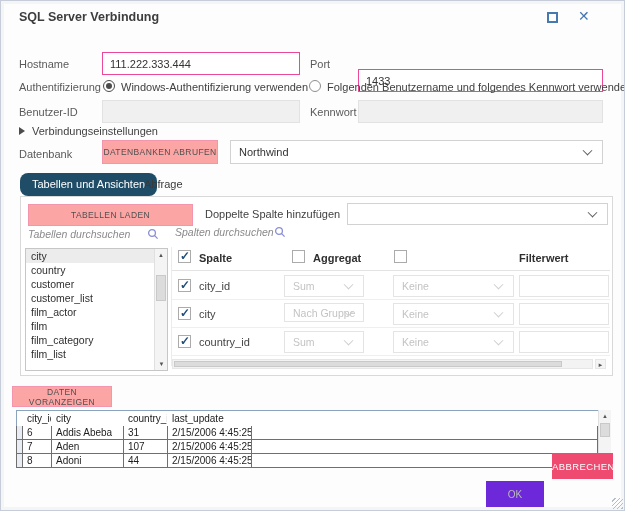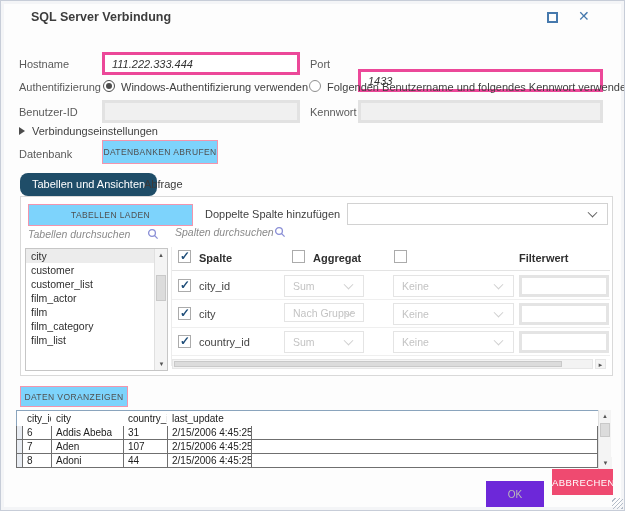--- a/index.html
+++ b/index.html
@@ -7,43 +7,43 @@
   body { font-family:"Liberation Sans", sans-serif; }
 
   .dialog{
     position:relative; width:625px; height:511px; background:#fdfdfd;
     border:1px solid #c7cdd8; box-shadow: inset 0 0 0 3px #f4f5f7;
     overflow:hidden;
   }
   .abs{ position:absolute; }
 
   
-  .title{ font-size:12.5px; font-weight:bold; color:#3d3d3d;margin-left:12px; }
+  .title{ font-size:12.5px; font-weight:bold; color:#3d3d3d; }
   .win-max{ width:11px; height:11px; border:2px solid #4679ad; background:transparent; cursor:pointer; }
   .win-close{ font-size:14px; color:#4679ad; line-height:14px; cursor:pointer; }
 
   
   .lbl{ font-size:11px; color:#5a5a5a; white-space:nowrap; }
   .inp{
-    height:23px; border:3px solid #ec4899; background:#fff; font-family:"Liberation Sans",sans-serif;
-    font-size:11px; color:#333; padding:0 7px; outline:none;font-style:italic;
+    height:23px; border:1px solid #ec4899; background:#fff; font-family:"Liberation Sans",sans-serif;
+    font-size:11px; color:#333; padding:0 7px; outline:none;
   }
   .inp:disabled, .inp.dis{ background:#f0f0f0; border-color:#e2e2e2; }
 
   
   .radio{ width:12px; height:12px; border:1px solid #8e8e8e; border-radius:50%; background:#fff; }
   .radio.sel{ border-color:#4c4c4c; }
   .radio.sel::after{ content:""; position:absolute; left:2px; top:2px; width:6px; height:6px; border-radius:50%; background:#4c4c4c; }
 
   
   .tri-right{ width:0; height:0; border-top:4px solid transparent; border-bottom:4px solid transparent; border-left:6px solid #4c4c4c; }
 
   
   .pinkbtn{
-    background:#7dd3fc; border:1px solid #f295ad; color:#4f4f4f;
+    background:#fca5a5; border:1px solid #f295ad; color:#4f4f4f;
     font-size:8.5px; letter-spacing:.4px; text-align:center; cursor:pointer;
     font-family:"Liberation Sans",sans-serif; display:flex; align-items:center; justify-content:center;
   }
 
   
   .ddl{ background:#fff; border:1px solid #d2d2d2; position:absolute; cursor:pointer; }
   .ddl .val{ position:absolute; left:8px; top:50%; transform:translateY(-50%); font-size:11px; color:#333; white-space:nowrap; }
   .chev{ position:absolute; right:11px; top:50%; width:7px; height:7px;
          border-right:1.4px solid #5f5f5f; border-bottom:1.4px solid #5f5f5f;
          transform:translateY(-70%) rotate(45deg); }
@@ -121,20 +121,24 @@
   <div class="abs lbl" style="left:18px; top:105px;">Benutzer-ID</div>
   <input class="abs inp dis" style="left: 101px; top: 99px; width: 198px;" disabled="" value="">
   <div class="abs lbl" style="left:309px; top:105px;">Kennwort</div>
   <input class="abs inp dis" style="left: 357px; top: 99px; width: 245px;" disabled="" value="">
 
   <div class="abs tri-right" style="left:18px; top:126px;"></div>
   <div class="abs lbl" style="left:31px; top:124px; color:#3f3f3f;">Verbindungseinstellungen</div>
 
   <div class="abs lbl" style="left:18px; top:147px;">Datenbank</div>
   <button class="abs pinkbtn" style="left:101px; top:139px; width:116px; height:24px;">DATENBANKEN ABRUFEN</button>
+  <div class="abs ddl" style="left:229px; top:139px; width:373px; height:24px;">
+    <span class="val">Northwind</span>
+    <span class="chev"></span>
+  </div>
 
   <div class="abs tab active" style="left:19px; top:172px;">Tabellen und Ansichten</div>
   <div class="abs tab inactive" style="left:131px; top:172px;">Abfrage</div>
 
   <div class="abs panel" style="left:19px; top:195px; width:593px; height:180px;">
 
     <button class="abs pinkbtn" style="left:7px; top:7px; width:165px; height:22px;">TABELLEN LADEN</button>
 
     <div class="abs lbl" style="left:184px; top:11px; color:#3f3f3f;">Doppelte Spalte hinzufügen</div>
     <div class="abs ddl" style="left:326px; top:6px; width:261px; height:22px;">
@@ -149,20 +153,21 @@
     </svg>
 
     <input class="abs search-inp" style="left: 154px; top: 29px; width: 110px;" placeholder="Spalten durchsuchen">
     <svg class="abs mag" style="left:253px; top:29px;" width="12" height="12" viewBox="0 0 12 12">
       <circle cx="5" cy="5" r="3.4" fill="none" stroke="#8a8fd6" stroke-width="1.3"></circle>
       <line x1="7.6" y1="7.6" x2="10.6" y2="10.6" stroke="#8a8fd6" stroke-width="1.3"></line>
     </svg>
 
     <div class="abs listbox" style="left:4px; top:51px; width:143px; height:123px;">
       <div class="list-item sel">city</div>
+      <div class="list-item">country</div>
       <div class="list-item">customer</div>
       <div class="list-item">customer_list</div>
       <div class="list-item">film_actor</div>
       <div class="list-item">film</div>
       <div class="list-item">film_category</div>
       <div class="list-item">film_list</div>
 
       <div class="abs sbv" style="right:0; top:0; width:13px; height:121px;">
         <div class="sb-arrow">▲</div>
         <div class="abs sb-thumb" style="left:1px; top:26px; width:10px; height:26px;"></div>
@@ -222,21 +227,21 @@
       </div>
       <input class="abs inp" style="left: 347px; top: 3px; width: 90px; height: 22px; border-color: rgb(228, 228, 228);" value="">
     </div>
 
     <div class="abs" style="left:151px; top:162px; width:421px; height:10px; background:#f3f3f3; border:1px solid #e6e6e6;">
       <div class="abs sb-thumb" style="left:1px; top:1px; width:388px; height:6px;"></div>
     </div>
     <div class="abs sb-arrow" style="left:574px; top:162px; width:11px; height:10px; line-height:10px; border:1px solid #e6e6e6;">►</div>
   </div>
 
-  <button class="abs pinkbtn" style="left:19px; top:385px; width:108px; height:21px;">DATEN VORANZEIGEN</button>
+  <button class="abs pinkbtn" style="left:11px; top:385px; width:100px; height:21px;">DATEN VORANZEIGEN</button>
 
   <table class="abs ptable" style="left:15px; top:409px;">
     <colgroup>
       <col style="width:6px">
         <col style="width:29px">
         <col style="width:72px">
       <col style="width:44px">
         <col style="width:84px">
         <col>
     </colgroup>
@@ -276,16 +281,16 @@
   </tbody>
     </table>
 
   <div class="abs sbv" style="left:597px; top:409px; width:13px; height:59px;">
     <div class="sb-arrow">▲</div>
     <div class="abs sb-thumb" style="left:1px; top:13px; width:10px; height:14px;"></div>
     <div class="abs sb-arrow" style="left:0; bottom:0; width:13px;">▼</div>
   </div>
 
   <button class="abs btn-ok" style="left:485px; top:480px; width:58px; height:26px;" disabled="">OK</button>
-  <button class="abs btn-cancel" style="left:551px; top:468px; width:61px; height:26px; background:#ef4a70;">ABBRECHEN</button>
+  <button class="abs btn-cancel" style="left:551px; top:452px; width:61px; height:26px; background:#ef4a70;">ABBRECHEN</button>
 
   <div class="abs grip" style="left:611px; top:497px;"></div>
 </div>
 
 </body></html>

